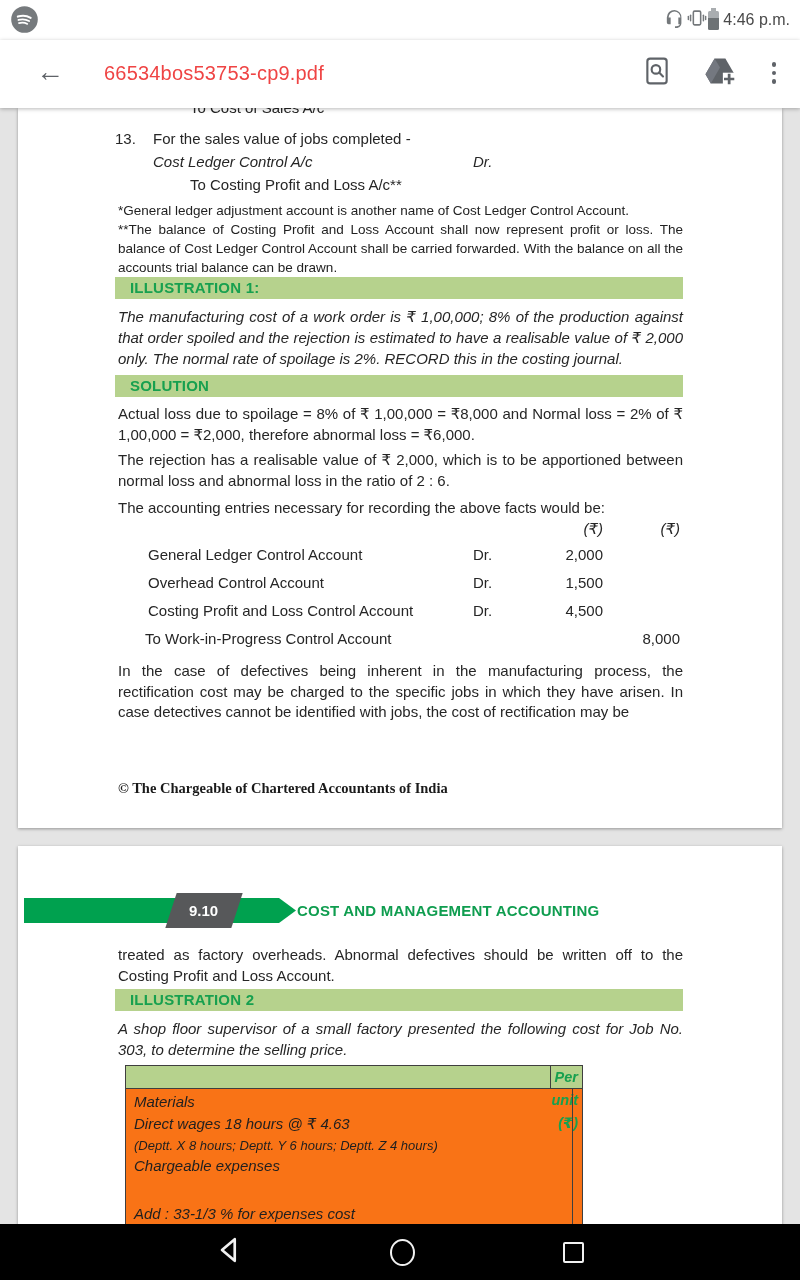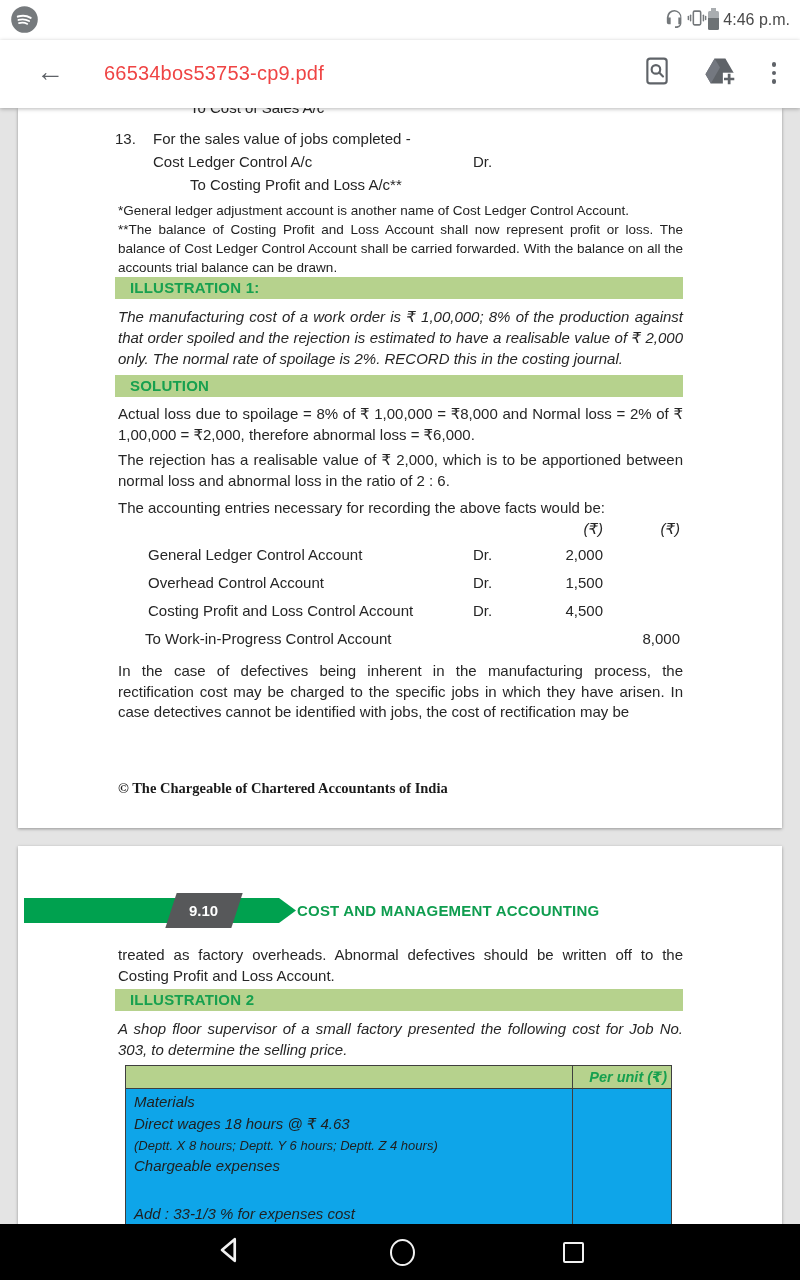--- a/index.html
+++ b/index.html
@@ -46,21 +46,21 @@
 
   
   .banner { left:6px; top:47px; width:750px; height:35px; }
   .banner-bar { position:absolute; left:0; top:5px; width:272px; height:25px; background:#00a14f;
                 clip-path:polygon(0 0, calc(100% - 17px) 0, 100% 50%, calc(100% - 17px) 100%, 0 100%); }
   .banner-tab { position:absolute; left:147px; top:0; width:66px; height:35px; background:#57585a; transform:skewX(-18deg); display:flex; align-items:center; justify-content:center; }
   .banner-tab span { transform:skewX(18deg); color:#fff; font-weight:bold; font-size:15px; }
   .chapter-title { position:absolute; left:273px; top:5px; height:25px; line-height:25px; color:#0f9d4f; font-weight:bold; font-size:15px; letter-spacing:.2px; }
 
   
-  .cost-table { left:107px; top:219px; width:547px; border:1.6px solid #3f3f3f; background:#0ea5e9; font-style:italic; color:#1f1f1f; font-size:15px; }
+  .cost-table { left:107px; top:219px; width:458px; border:1.6px solid #3f3f3f; background:#f97316; font-style:italic; color:#1f1f1f; font-size:15px; }
   .ct-header { display:flex; background:#b6d28d; border-bottom:1.6px solid #3f3f3f; height:23px; }
   .ct-header .c1 { width:447px; border-right:1.6px solid #3f3f3f; }
   .ct-header .c2 { flex:1; color:#17a04f; font-weight:bold; font-size:14.5px; line-height:23px; text-align:right; padding-right:4px; }
   .ct-body { display:flex; }
   .ct-col1 { width:447px; border-right:1.6px solid #3f3f3f; }
   .ct-col2 { flex:1; }
   .ct-cell { padding-left:8px; display:flex; align-items:center; }
   .ct-num { justify-content:flex-end; padding-right:7px; padding-left:0; }
   .small-cell { font-size:13px; }
   .rule-top { border-top:1.4px solid #3f3f3f; }
@@ -135,21 +135,21 @@
 
   <div class="page page1">
     <div class="abs" style="top:0;left:172px;height:11px;overflow:hidden;">
       <span class="body-text" style="display:block;margin-top:-9px;">To Cost of Sales A/c</span>
     </div>
 
     <div class="abs" style="top:22px;left:0;width:764px;height:20px;">
       <span class="abs body-text" style="left:97px;">13.</span>
       <span class="abs body-text" style="left:135px;">For the sales value of jobs completed -</span>
     </div>
-    <div class="abs" style="top:45px;left:0;width:764px;height:20px;">
+    <div class="abs" style="top:45px;left:0;width:764px;height:20px;font-style:italic;">
       <span class="abs body-text" style="left:135px;">Cost Ledger Control A/c</span>
       <span class="abs body-text" style="left:455px;">Dr.</span>
     </div>
     <div class="abs body-text" style="top:68px;left:172px;">To Costing Profit and Loss A/c**</div>
 
     <div class="abs footnotes" style="top:93px;">
       <div>*General ledger adjustment account is another name of Cost Ledger Control Account.</div>
       <div>**The balance of Costing Profit and Loss Account shall now represent profit or loss. The balance of Cost Ledger Control Account shall be carried forwarded. With the balance on all the accounts trial balance can be drawn.</div>
     </div>
 

